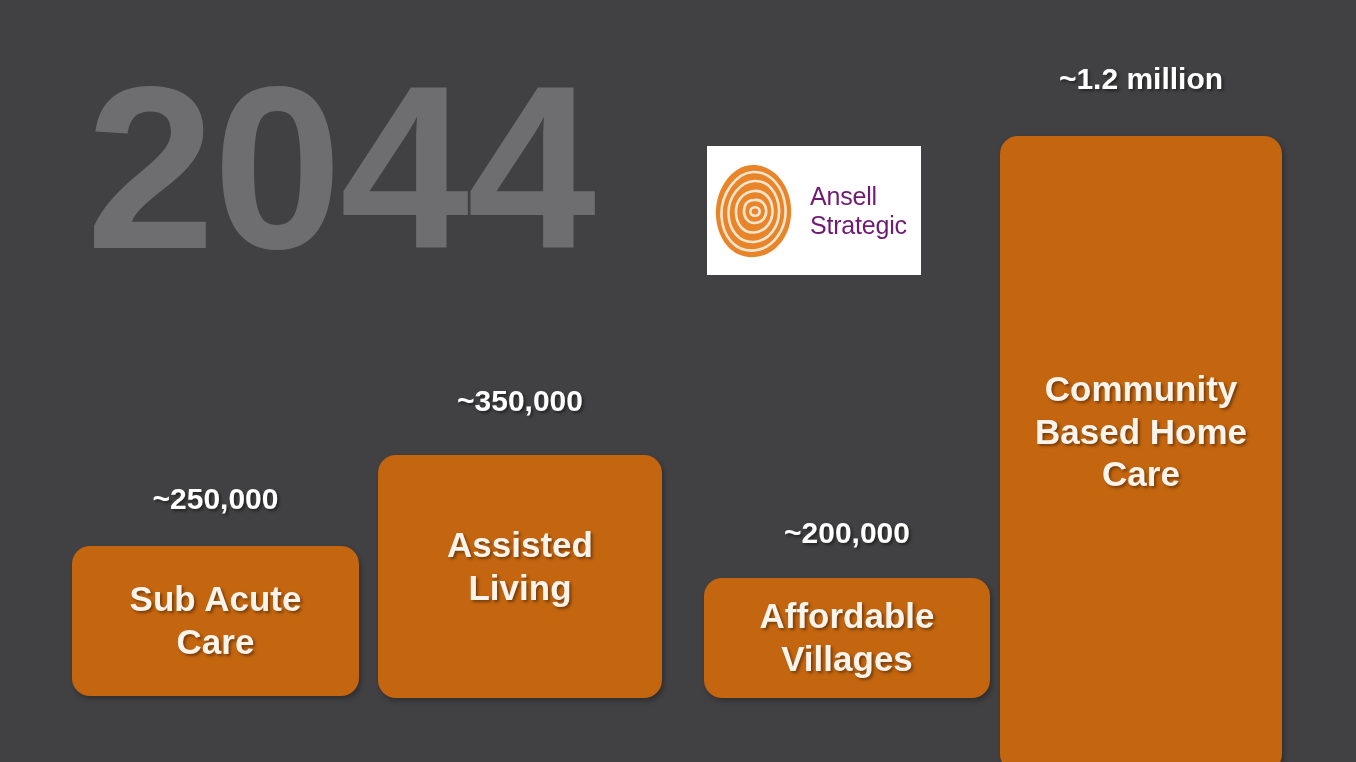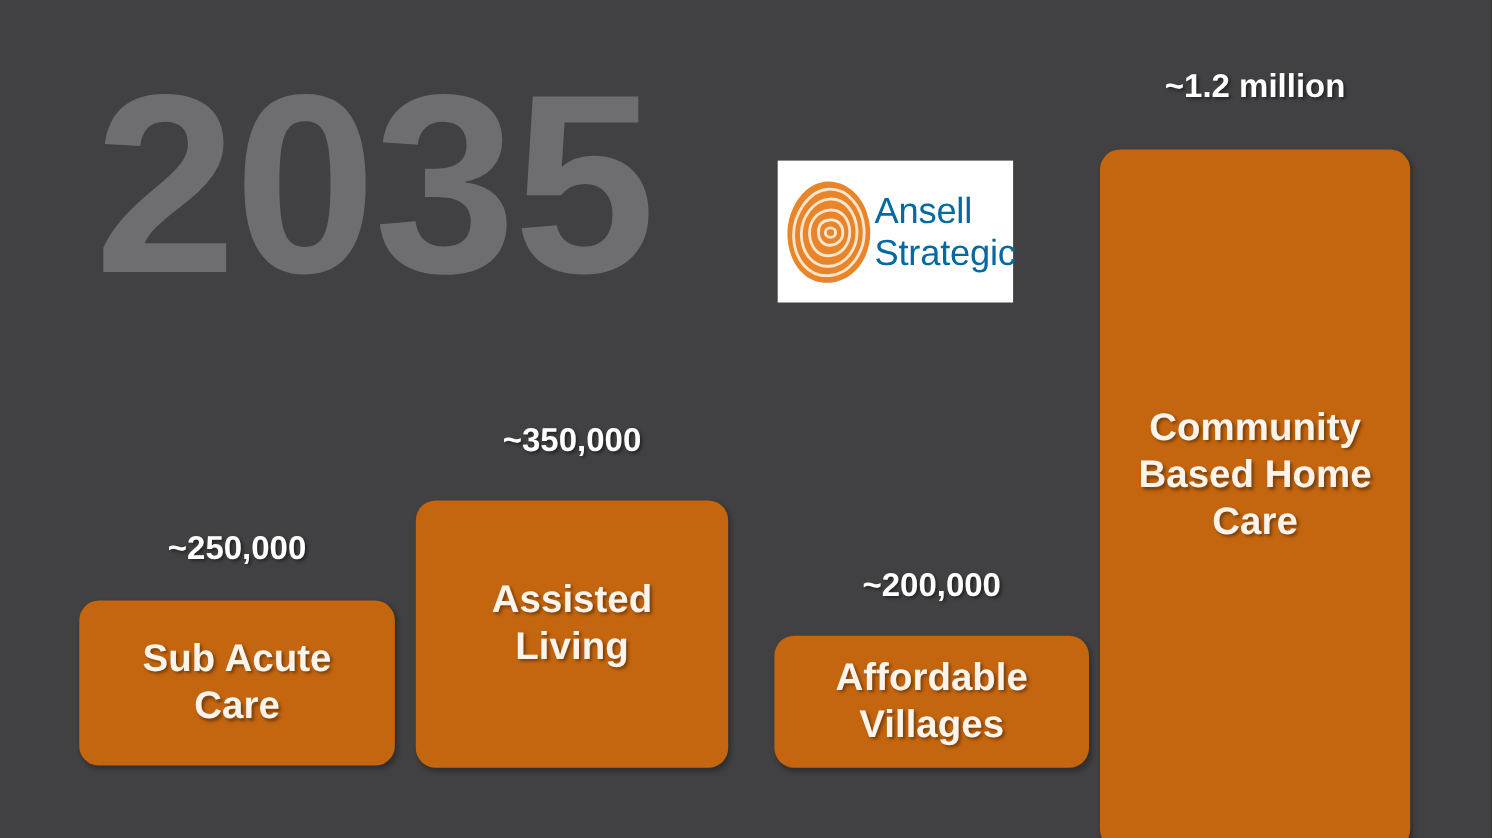--- a/index.html
+++ b/index.html
@@ -47,23 +47,23 @@
     justify-content: flex-start;
     padding: 0 6px 0 8px;
     box-sizing: border-box;
   }
   #logo-mark {
     width: 78px;
     height: 96px;
     flex: 0 0 78px;
   }
   #logo-wordmark {
-    margin-left: 2px;
-    color: #0369a1;
-    font-size: 33px;
+    margin-left: 17px;
+    color: #701a75;
+    font-size: 25px;
     line-height: 1.13;
     font-weight: normal;
     letter-spacing: -0.2px;
   }
   #logo-wordmark div { white-space: nowrap; }
 
   
   .bar-group { position: absolute; }
 
   .bar-value {
@@ -120,21 +120,21 @@
   #bar-group-3 { left: 1000px; top: 62px;  width: 282px; height: 636px; }
   #bar-group-3 .bar-value { top: 2px; }
   #bar-group-3 .bar { top: 74px; height: 636px; align-items: flex-start; }
   #bar-group-3 .bar-label { margin-top: 232px; }
 </style>
 </head>
 <body>
 
 <div id="slide">
 
-  <div id="year-watermark">2035</div>
+  <div id="year-watermark">2044</div>
 
   <div id="logo-box">
     <svg id="logo-mark" viewBox="0 0 78 96">
       <path d="M38 2 C58 2 74 20 76 44 C78 70 62 92 40 94 C18 96 3 78 1 54 C-1 28 16 2 38 2 Z" fill="#E8852A"></path>
       <path d="M38 9 C55 8 69 24 70.5 45 C72 66 58 86 39 87.5 C20 89 7.5 73 6.5 53 C5.5 31 21 10 38 9 Z" fill="none" stroke="#FCE6CE" stroke-width="2.6"></path>
       <path d="M39 18 C53 17 63 30 64 46 C65 63 54 78 39 79 C24 80 14 67 13.5 51 C13 34 25 19 39 18 Z" fill="none" stroke="#FCE6CE" stroke-width="2.6"></path>
       <path d="M39 28 C50 27 57 36 57.5 47 C58 59 50 69 39 69.5 C28 70 21.5 61 21 50 C20.5 38 28 29 39 28 Z" fill="none" stroke="#FCE6CE" stroke-width="2.6"></path>
       <path d="M39 37 C47 36 51 42 51.2 48 C51.5 55 46 60 39.5 60 C33 60 29 54.5 29 48.5 C29 42 32 37.5 39 37 Z" fill="none" stroke="#FCE6CE" stroke-width="2.6"></path>
       <ellipse cx="40" cy="48.5" rx="6" ry="5.5" fill="#FCE6CE"></ellipse>
       <ellipse cx="40" cy="48.5" rx="3.3" ry="3" fill="#E8852A"></ellipse>

